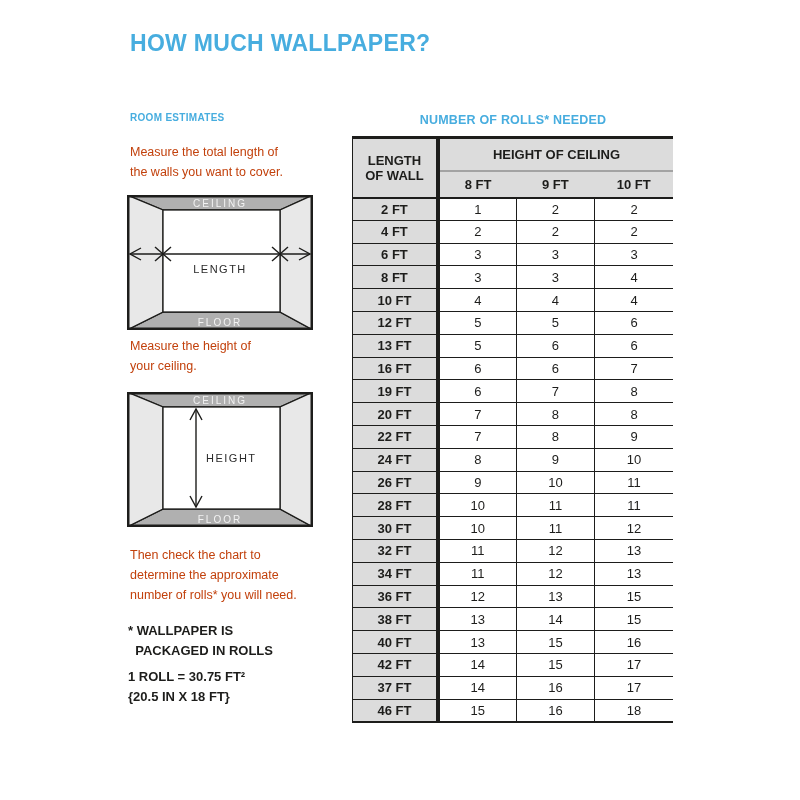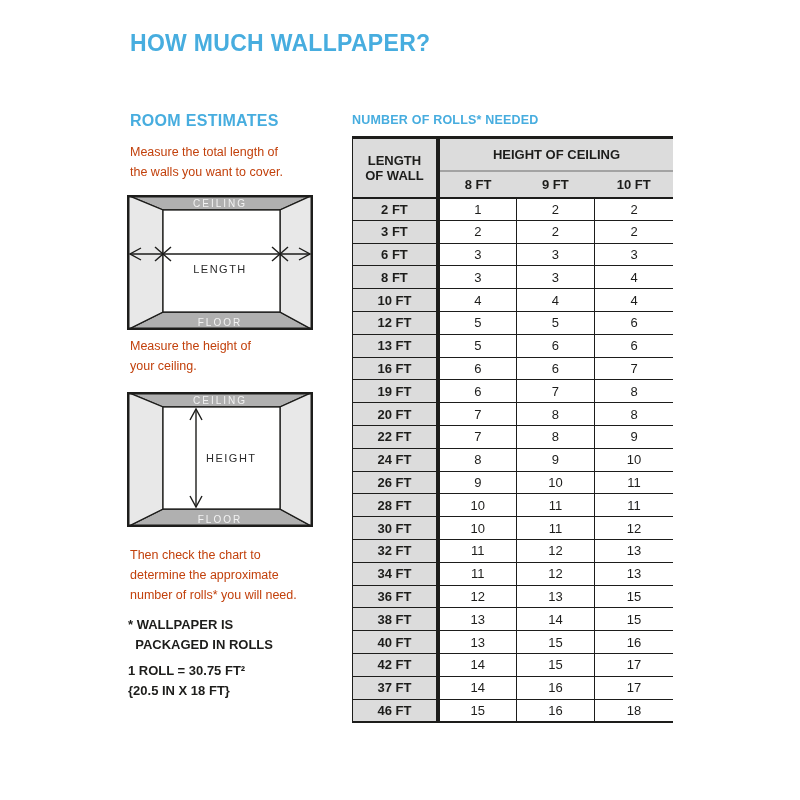--- a/index.html
+++ b/index.html
@@ -3,39 +3,39 @@
 <meta charset="utf-8">
 <style>
   * { margin:0; padding:0; box-sizing:border-box; }
   html,body { width:800px; height:800px; background:#ffffff;
     font-family:"Liberation Sans", sans-serif; color:#1d1d1b; }
   .canvas { position:relative; width:800px; height:800px; background:#fff; overflow:hidden; }
 
   .page-title { position:absolute; left:130px; top:30px; font-size:23px; font-weight:bold;
     color:#47ADDF; letter-spacing:0.3px; }
 
-  .section-title { position:absolute; left:130px; top:112px; font-size:16px; font-weight:bold;
+  .section-title { position:absolute; left:130px; top:112px; font-size:10px; font-weight:bold;
     color:#47ADDF; letter-spacing:0.3px; }
 
   .para { position:absolute; left:130px; font-size:12.5px; line-height:20px;
     white-space:pre-line; color:#c2410c; }
   .para1 { top:142px; }
   .para2 { top:336px; }
   .para3 { top:545px; }
 
   .note { position:absolute; left:128px; font-size:13px; font-weight:bold; line-height:20px;
-    white-space:pre; color:#1d1d1b; }
+    white-space:pre; color:#1d1d1b;margin-top:6px; }
   .note1 { top:615px; }
   .note2 { top:661px; }
 
   .diagram { position:absolute; left:127px; }
   .diagram1 { top:195px; }
   .diagram2 { top:392px; }
 
-  .table-title { position:absolute; left:352px; top:113px; width:322px; text-align:left;
+  .table-title { position:absolute; left:352px; top:113px; width:322px; text-align:center;
     font-size:12.5px; font-weight:bold; color:#47ADDF; letter-spacing:0.2px; }
 
   .rolls-table-wrap { position:absolute; left:352px; top:136px; }
   table.rolls { border-collapse:collapse; table-layout:fixed; width:321px;
     border-top:3px solid #1d1d1b; border-left:1.5px solid #1d1d1b;
     border-bottom:2px solid #1d1d1b; }
   table.rolls col.c-len { width:85px; }
   table.rolls col.c-val { width:78px; }
   table.rolls th { background:#dcdcdc; font-size:13px; font-weight:bold; text-align:center;
     vertical-align:middle; color:#1d1d1b; }
@@ -140,21 +140,21 @@
         </tr>
       </thead>
       <tbody>
           <tr>
             <td class="len-cell">2 FT</td>
             <td class="val-cell">1</td>
             <td class="val-cell">2</td>
             <td class="val-cell">2</td>
           </tr>
           <tr>
-            <td class="len-cell">3 FT</td>
+            <td class="len-cell">4 FT</td>
             <td class="val-cell">2</td>
             <td class="val-cell">2</td>
             <td class="val-cell">2</td>
           </tr>
           <tr>
             <td class="len-cell">6 FT</td>
             <td class="val-cell">3</td>
             <td class="val-cell">3</td>
             <td class="val-cell">3</td>
           </tr>

